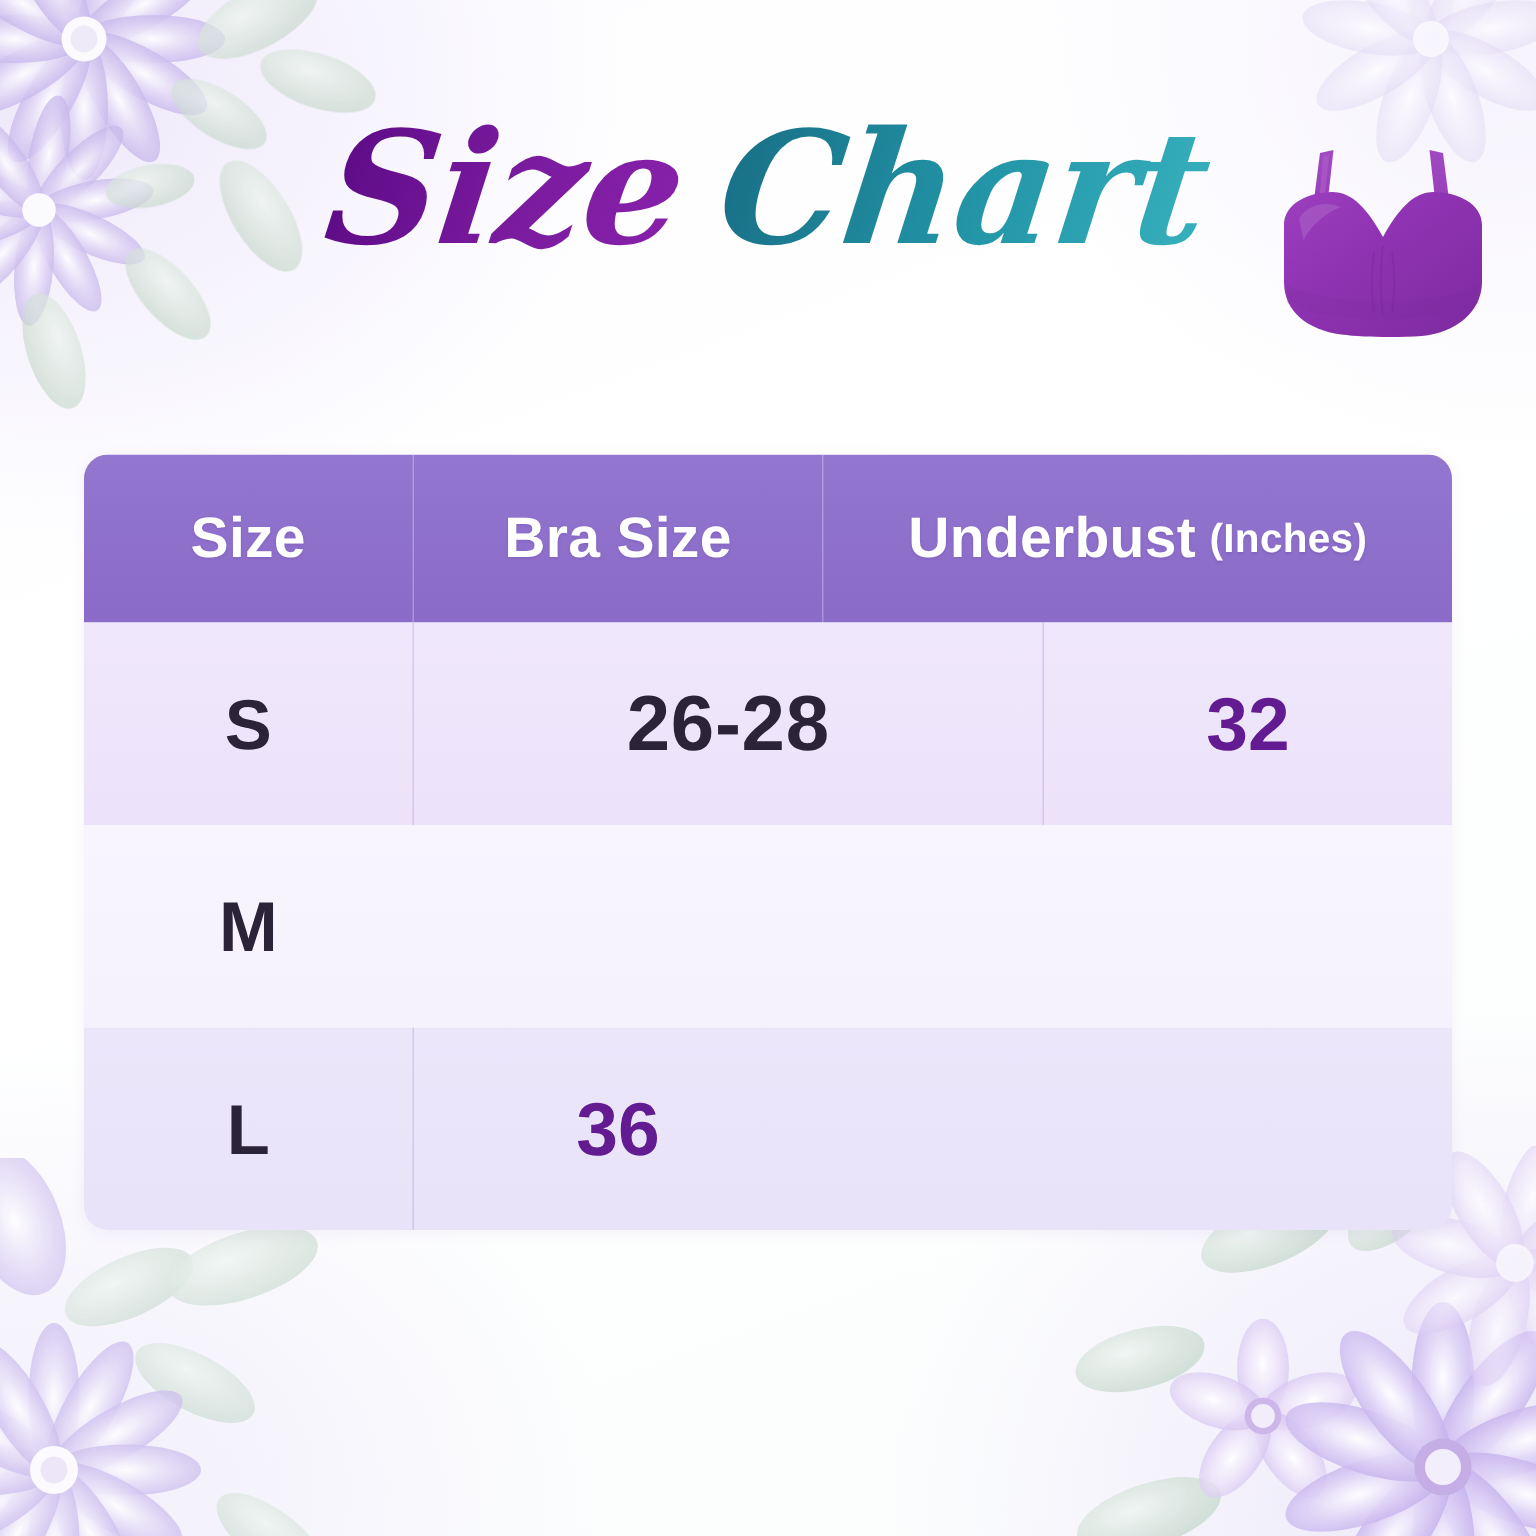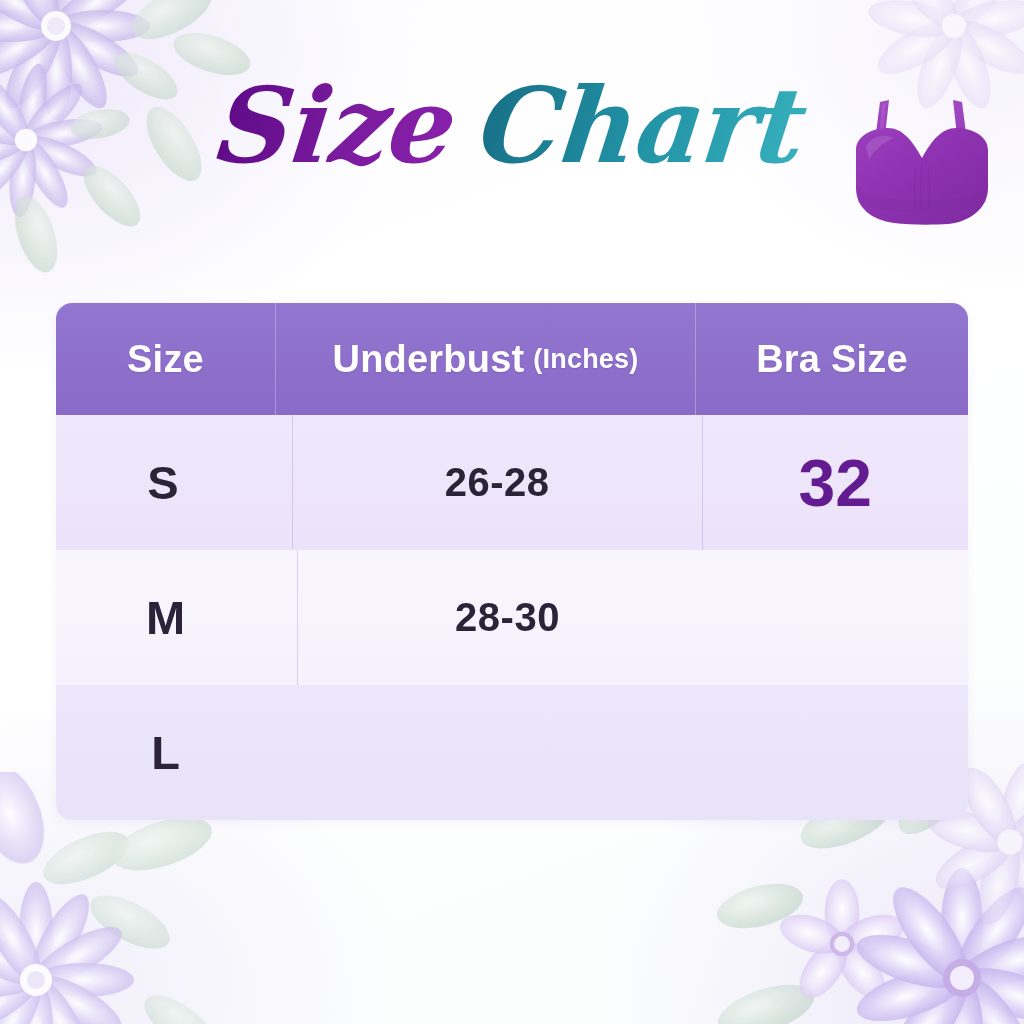--- a/index.html
+++ b/index.html
@@ -135,22 +135,22 @@
     margin-left: 9px;
   }
 
   
   .body-row { height: 135px; }
   .body-row .tcell {
     font-weight: 700;
     color: #2b2438;
   }
   .body-row .c-size   { font-size: 47px; }
-  .body-row .c-under  { font-size: 40px; letter-spacing: 0.5px; margin-left: 22px; }
-  .body-row .c-bra    { font-size: 66px; color: #621b91; }
+  .body-row .c-under  { font-size: 52px; letter-spacing: 0.5px; }
+  .body-row .c-bra    { font-size: 50px; color: #621b91; }
 
   .body-row .c-under,
   .body-row .c-bra {
     border-left: 1px solid rgba(150,120,205,0.28);
   }
 
   #row-0 { background: linear-gradient(180deg, #efe7fb 0%, #ece3fa 100%); }
   #row-1 { background: linear-gradient(180deg, #f8f5fe 0%, #f6f2fd 100%); }
   #row-2 { background: linear-gradient(180deg, #ebe6fa 0%, #e9e3f9 100%); }
 </style>
@@ -401,51 +401,51 @@
       <path d="M30,62 C36,52 48,50 58,54 C48,58 38,66 33,76 Z" fill="#ffffff" opacity="0.12"></path>
     </svg>
   </div>
 
   <div id="size-table">
 
     <div class="trow" id="table-header">
       <div class="tcell c-size">
         <span>Size</span>
       </div>
+      <div class="tcell c-bra">
+        <span>Bra Size</span>
+      </div>
       <div class="tcell c-under">
         <span>Underbust</span>
           <span class="hdr-sub">(Inches)</span>
       </div>
-      <div class="tcell c-bra">
-        <span>Bra Size</span>
-      </div>
     </div>
 
     <div class="trow body-row" id="row-0">
       <div class="tcell c-size">
         <span>S</span>
       </div>
       <div class="tcell c-under">
         <span>26-28</span>
       </div>
       <div class="tcell c-bra">
         <span>32</span>
       </div>
     </div>
 
     <div class="trow body-row" id="row-1">
       <div class="tcell c-size">
         <span>M</span>
       </div>
-      <div class="tcell c-under">
-        <span>28-30</span>
-      </div>
     </div>
 
     <div class="trow body-row" id="row-2">
       <div class="tcell c-size">
         <span>L</span>
       </div>
+      <div class="tcell c-bra">
+        <span>36</span>
+      </div>
     </div>
 
   </div>
 
 </div>
 
 </body></html>

